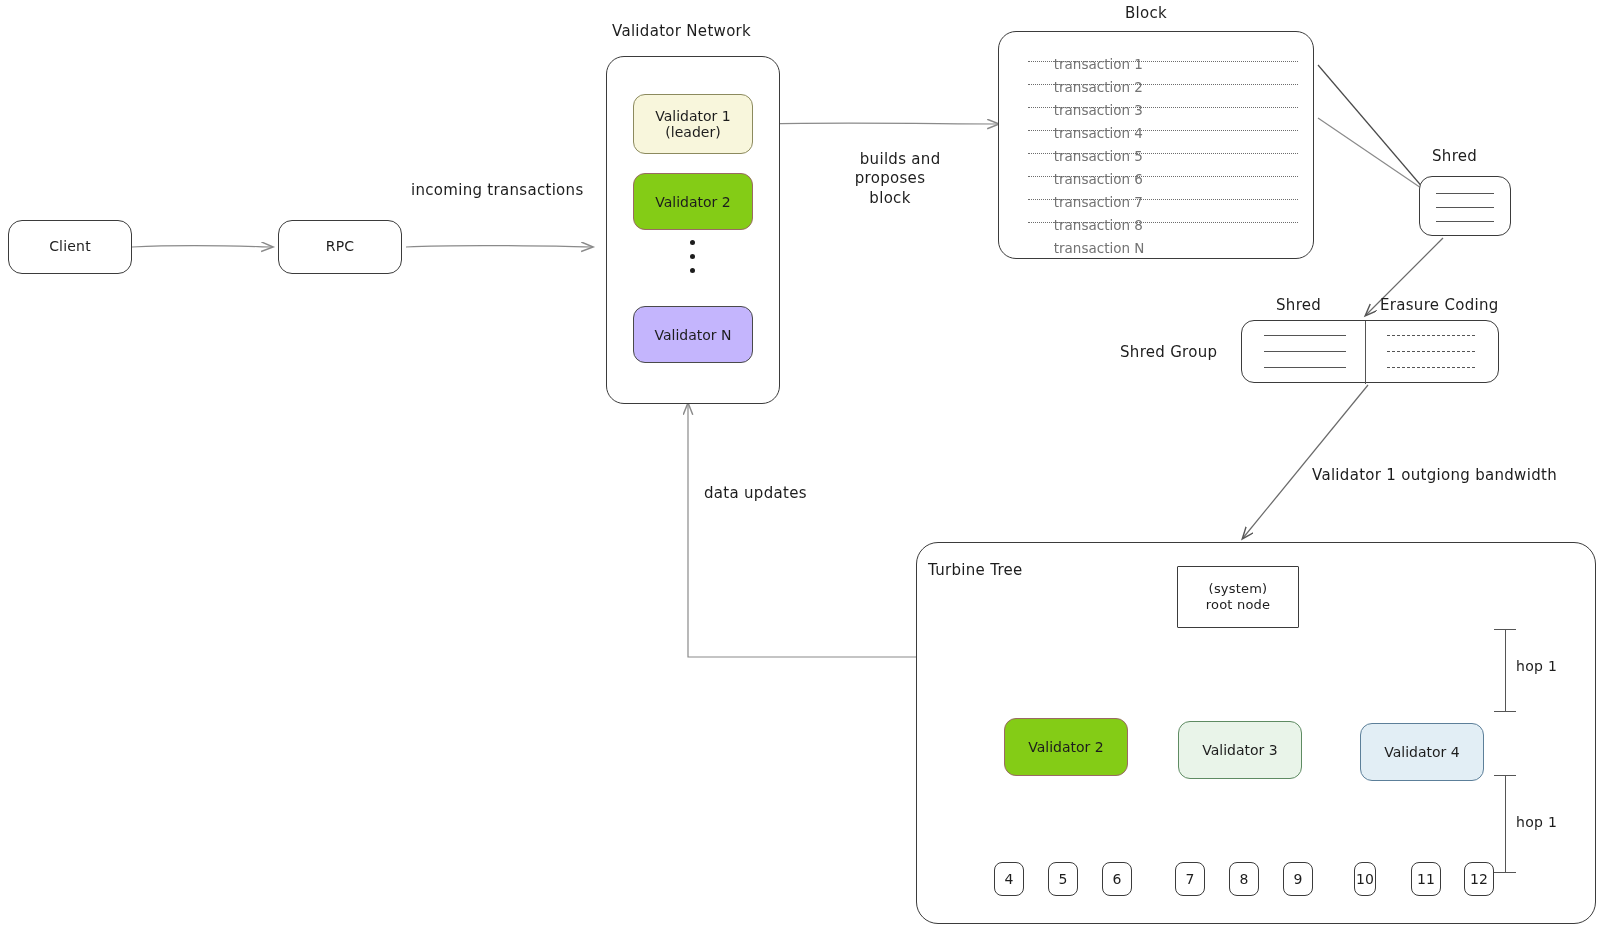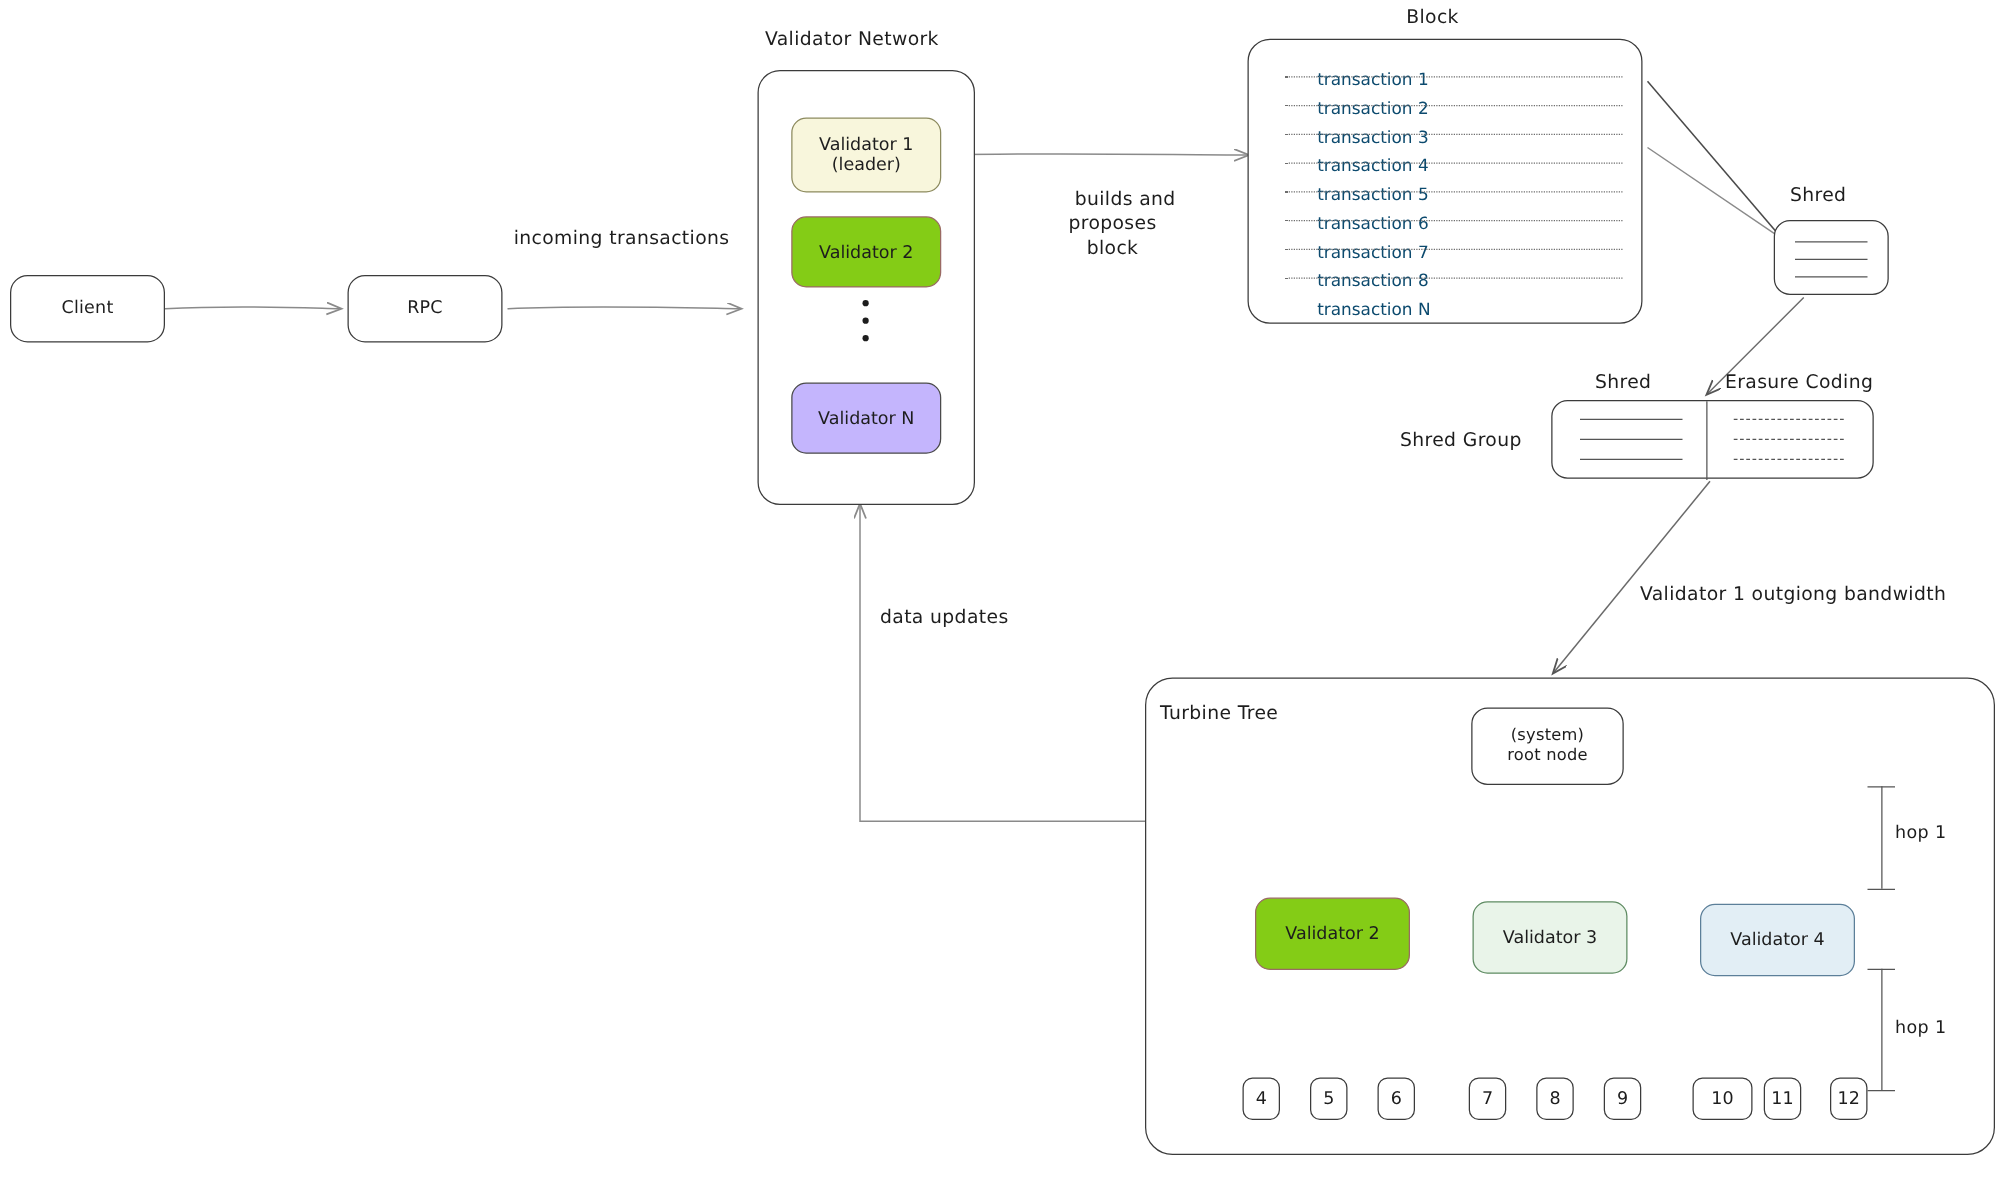--- a/index.html
+++ b/index.html
@@ -100,21 +100,21 @@
   .tx-list {
     position: absolute;
     left: 1012px;
     top: 40px;
     width: 286px;
   }
   .tx-row {
     position: relative;
     height: 23px;
     font-size: 13.5px;
-    color: #0c4a6e;
+    color: #737373;
     padding-left: 16px;
     white-space: pre;
   }
   .tx-row .line {
     position: absolute;
     left: 16px;
     right: 0;
     bottom: 1px;
     border-bottom: 1.4px dotted #6d6d6d;
   }
@@ -324,21 +324,21 @@
     <span class="stripe" style="left:22px; width:82px; top:46px;"></span>
     <span class="stripe dash" style="left:145px; width:88px; top:14px;"></span>
     <span class="stripe dash" style="left:145px; width:88px; top:30px;"></span>
     <span class="stripe dash" style="left:145px; width:88px; top:46px;"></span>
   </div>
 
   <div class="container-box" style="left:916px; top:542px; width:680px; height:382px; border-radius:22px;"></div>
 
   <div class="label" style="left:928px; top:561px;">Turbine Tree</div>
 
-  <div class="node" style="left:1177px; top:566px; width:122px; height:62px; border-radius:13px; font-size:13px;">
+  <div class="node" style="left:1177px; top:566px; width:122px; height:62px; border-radius:1px; font-size:13px;">
     <span style="white-space:pre-line;">(system)
 root node</span>
   </div>
 
   <div class="vbox v2fill" style="left:1004px; top:718px; width:124px; height:58px;">
     <span>Validator 2</span>
   </div>
   <div class="vbox v3fill" style="left:1178px; top:721px; width:124px; height:58px;">
     <span>Validator 3</span>
   </div>
@@ -357,21 +357,21 @@
     </div>
   <div class="leafnum" style="left:1175px; top:862px;">
     <span>7</span>
     </div>
   <div class="leafnum" style="left:1229px; top:862px;">
     <span>8</span>
     </div>
   <div class="leafnum" style="left:1283px; top:862px;">
     <span>9</span>
     </div>
-  <div class="leafnum" style="left:1354px; top:862px; width:48px;">
+  <div class="leafnum" style="left:1354px; top:862px; width:22px;">
     <span>10</span>
     </div>
   <div class="leafnum" style="left:1411px; top:862px;">
     <span>11</span>
     </div>
   <div class="leafnum" style="left:1464px; top:862px;">
     <span>12</span>
     </div>
 
   <span class="hop-cap" style="left:1494px; top:629px;"></span>

